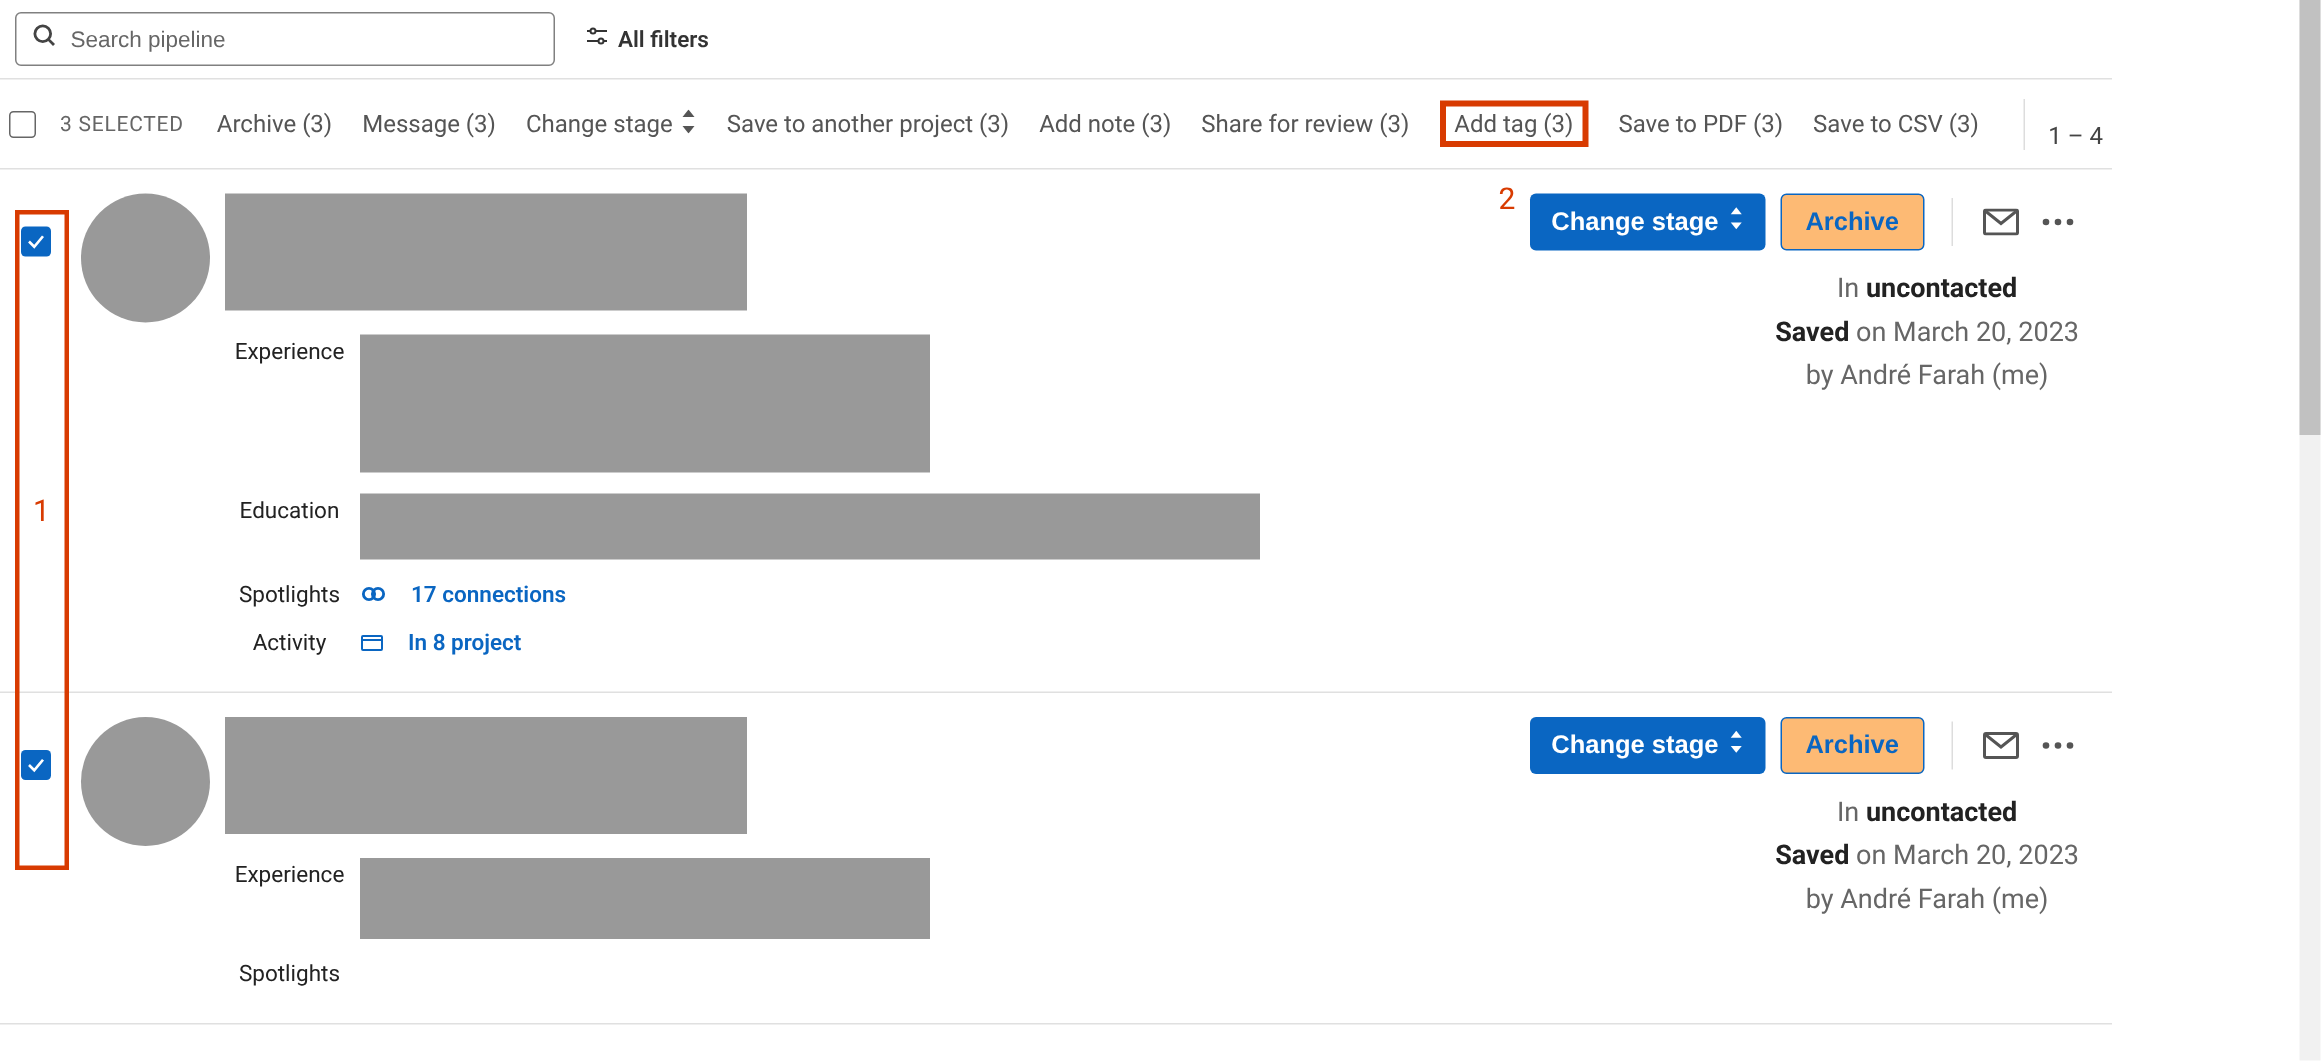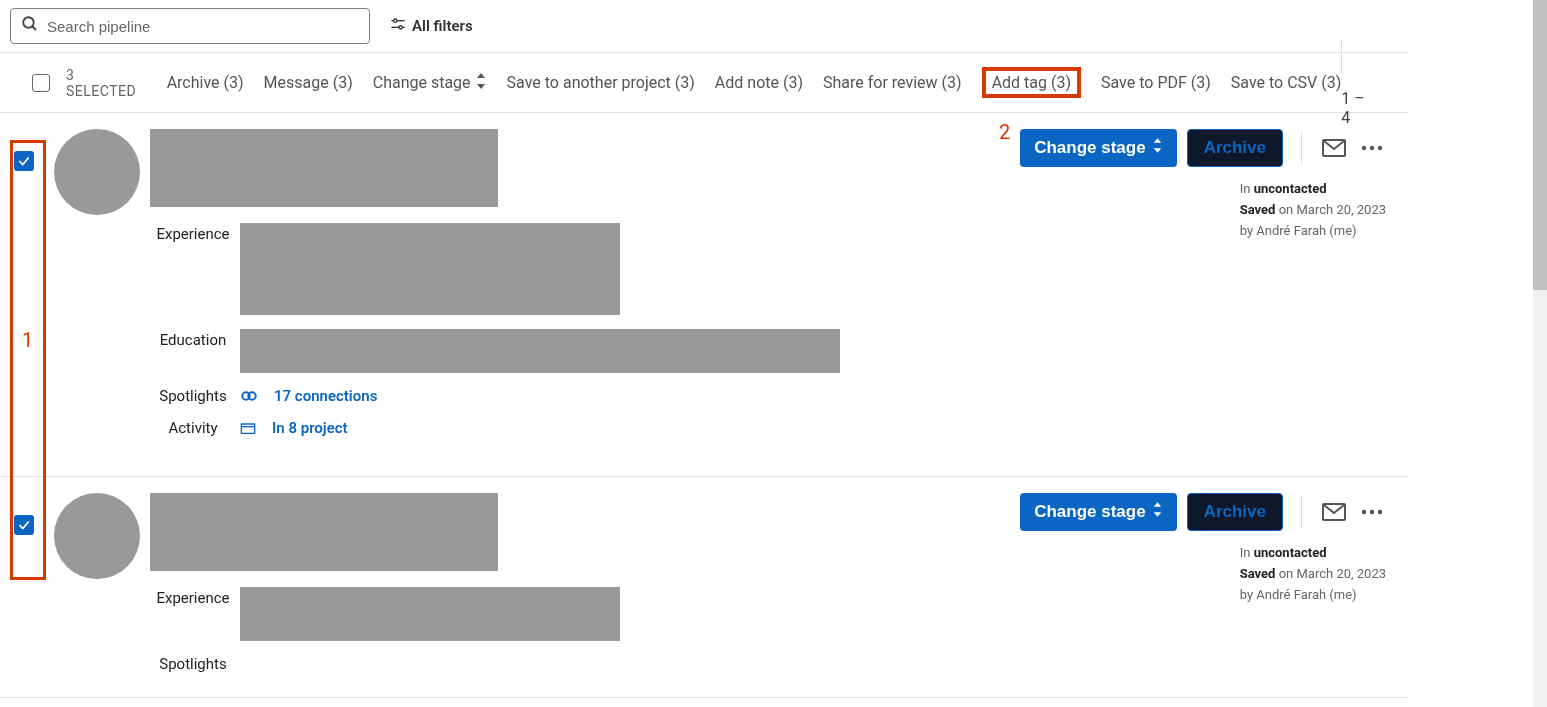--- a/index.html
+++ b/index.html
@@ -9,29 +9,29 @@
   .vscroll-thumb { position:absolute; top:0; left:0; width:14px; height:290px; background:#c1c1c1; }
   
   
   .top-row { display:flex; align-items:center; gap:20px; padding:8px 10px; border-bottom:1px solid #e0e0e0; }
   .search-box { display:flex; align-items:center; gap:8px; width:360px; height:36px; border:1px solid #808080; border-radius:4px; padding:0 10px; background:#fff; }
   .search-box input { border:none; outline:none; font-size:15px; flex:1; color:#333; background:transparent; }
   .search-box input::placeholder { color:#666; }
   .all-filters { display:flex; align-items:center; gap:6px; color:#333; font-weight:600; font-size:15px; }
   
   
-  .action-bar { display:flex; align-items:center; height:60px; padding:0 32px; border-bottom:1px solid #e0e0e0; }
+  .action-bar { display:flex; align-items:center; height:60px; padding:0 6px; border-bottom:1px solid #e0e0e0; }
   .master-cb { width:18px; height:18px; border:1px solid #666; border-radius:3px; margin-right:16px; background:#fff; flex:none; }
   .selected-label { color:#666; font-size:14px; letter-spacing:0.5px; margin-right:22px; }
   .actions { display:flex; align-items:center; gap:20px; flex:1; font-size:16px; color:#555; }
   .act { white-space:nowrap; cursor:pointer; }
   .act.cs { display:flex; align-items:center; gap:4px; }
   .updown { font-size:13px; }
   .add-tag-box { border:4px solid #d83b01; padding:2px 6px; }
-  .range-wrap { display:flex; align-items:flex-start; gap:16px;flex-direction:column; }
+  .range-wrap { display:flex; align-items:flex-end; gap:16px; }
   .vline { width:1px; height:34px; background:#ddd; }
   .range { font-size:16px; color:#444; }
   
   
   .list { }
   .cand { position:relative; display:flex; padding:16px 16px 24px 14px; border-bottom:1px solid #e0e0e0; }
   .cb-col { width:40px; padding-top:22px; flex:none; }
   .cb { width:20px; height:20px; border-radius:3px; background:#0a66c2; display:flex; align-items:center; justify-content:center; }
   .cb svg { stroke:#fff; stroke-width:3; fill:none; }
   .avatar { width:86px; height:86px; border-radius:50%; background:#999; flex:none; margin-right:10px; }
@@ -44,24 +44,24 @@
   .exp1a { width:380px; height:92px; }
   .edu1 { width:600px; height:44px; }
   .exp2a { width:380px; height:54px; }
   .sec-content { display:flex; align-items:center; gap:20px; }
   .link { color:#0a66c2; font-weight:600; font-size:15px; display:flex; align-items:center; gap:16px; }
   .link .ic { display:inline-flex; }
   
   .right-col { position:absolute; top:16px; right:22px; display:flex; flex-direction:column; align-items:flex-end; gap:12px; }
   .right-actions { display:flex; align-items:center; gap:10px; }
   .btn-primary { background:#0a66c2; color:#fff; border:none; height:38px; padding:0 14px; border-radius:4px; font-size:17px; font-weight:600; display:flex; align-items:center; gap:6px; cursor:pointer; }
-  .btn-outline { background:#0f172a; color:#0a66c2; border:1px solid #0a66c2; height:38px; padding:0 16px; border-radius:4px; font-size:17px; font-weight:600; cursor:pointer; }
+  .btn-outline { background:#fdba74; color:#0a66c2; border:1px solid #0a66c2; height:38px; padding:0 16px; border-radius:4px; font-size:17px; font-weight:600; cursor:pointer; }
   .ra-sep { width:1px; height:32px; background:#ddd; margin:0 8px; }
   .icon-btn { width:28px; height:22px; display:flex; align-items:center; justify-content:center; color:#555; cursor:pointer; }
-  .meta { text-align:left; font-size:13px; color:#666; line-height:1.6; }
+  .meta { text-align:center; font-size:18px; color:#666; line-height:1.6; }
   .meta b { color:#222; font-weight:700; }
   
   
   .callout1 { position:absolute; left:10px; top:140px; width:36px; height:440px; border:3px solid #d83b01; pointer-events:none; }
   .callout1-label { position:absolute; left:22px; top:328px; color:#d83b01; font-size:20px; font-weight:400; }
   .callout2-label { position:absolute; left:999px; top:120px; color:#d83b01; font-size:20px; font-weight:400; }
 </style>
 </head>
 <body>
 
@@ -146,21 +146,21 @@
               <span class="ic">
                 <svg width="18" height="12" viewBox="0 0 24 14" fill="none" stroke="#0a66c2" stroke-width="2.5">
                     <circle cx="8" cy="7" r="5"></circle>
                     <circle cx="16" cy="7" r="5"></circle>
                   </svg>
               </span>
               <span>17 connections</span>
             </a>
           </div>
         </div>
-        <div class="section" style="margin-bottom:15px;">
+        <div class="section" style="margin-bottom:0;">
           <div class="sec-label">Activity</div>
           <div class="sec-content">
             <a class="link">
               <span class="ic">
                 <svg width="16" height="14" viewBox="0 0 24 20" fill="none" stroke="#0a66c2" stroke-width="2">
                     <rect x="2" y="4" width="20" height="14" rx="1"></rect>
                     <line x1="2" y1="8" x2="22" y2="8"></line>
                   </svg>
               </span>
               <span>In 8 project</span>

